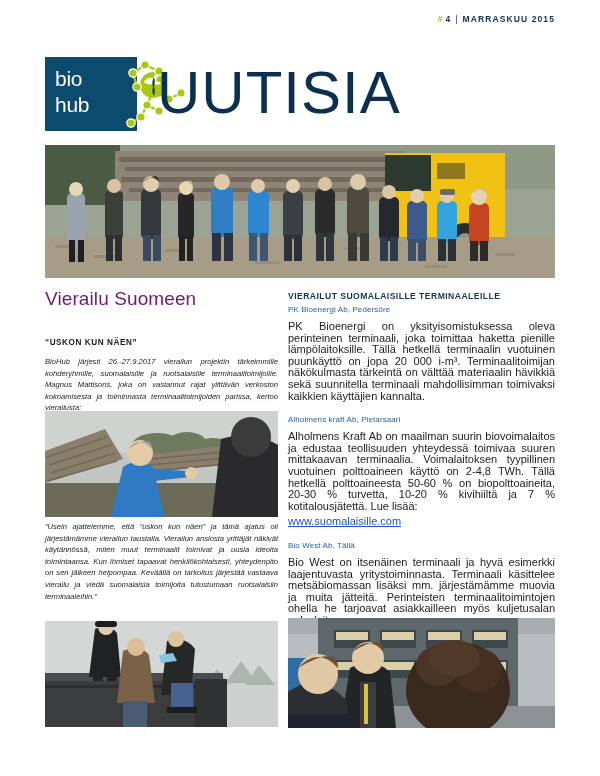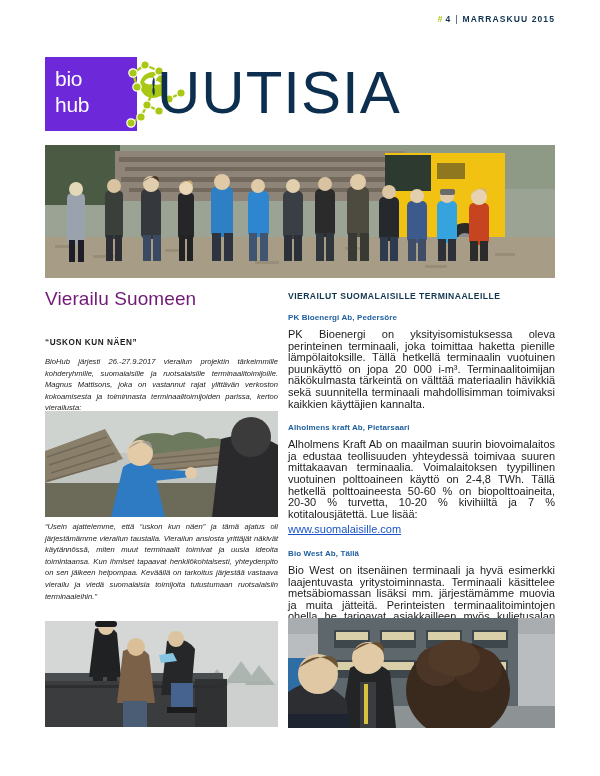--- a/index.html
+++ b/index.html
@@ -46,21 +46,21 @@
     left: 45px;
     width: 510px;
     height: 78px;
   }
   .logo-box {
     position: absolute;
     left: 0;
     top: 2px;
     width: 92px;
     height: 74px;
-    background: #6d28d9;
+    background: #0c4a6e;
   }
   .logo-text {
     position: absolute;
     left: 10px;
     top: 9px;
     color: #ffffff;
     font-size: 21px;
     line-height: 26px;
     font-weight: normal;
     letter-spacing: -0.3px;
@@ -139,25 +139,25 @@
     text-align: justify;
     font-style: italic;
     margin-top: 11px;
   }
 
   .rh-title {
     font-size: 8.6px;
     font-weight: bold;
     color: #11364d;
     letter-spacing: 0.45px;
-    margin-bottom: 12px;
+    margin-bottom: 4px;
   }
   .rh-sub {
     font-size: 8px;
-    font-weight: bold;
+    font-weight: normal;
     color: #1d5f9e;
     margin-bottom: 7px;
     letter-spacing: 0.1px;
   }
   .rh-para {
     font-size: 11px;
     line-height: 11.6px;
     color: #1c1c1c;
     text-align: justify;
     margin-bottom: 13px;

